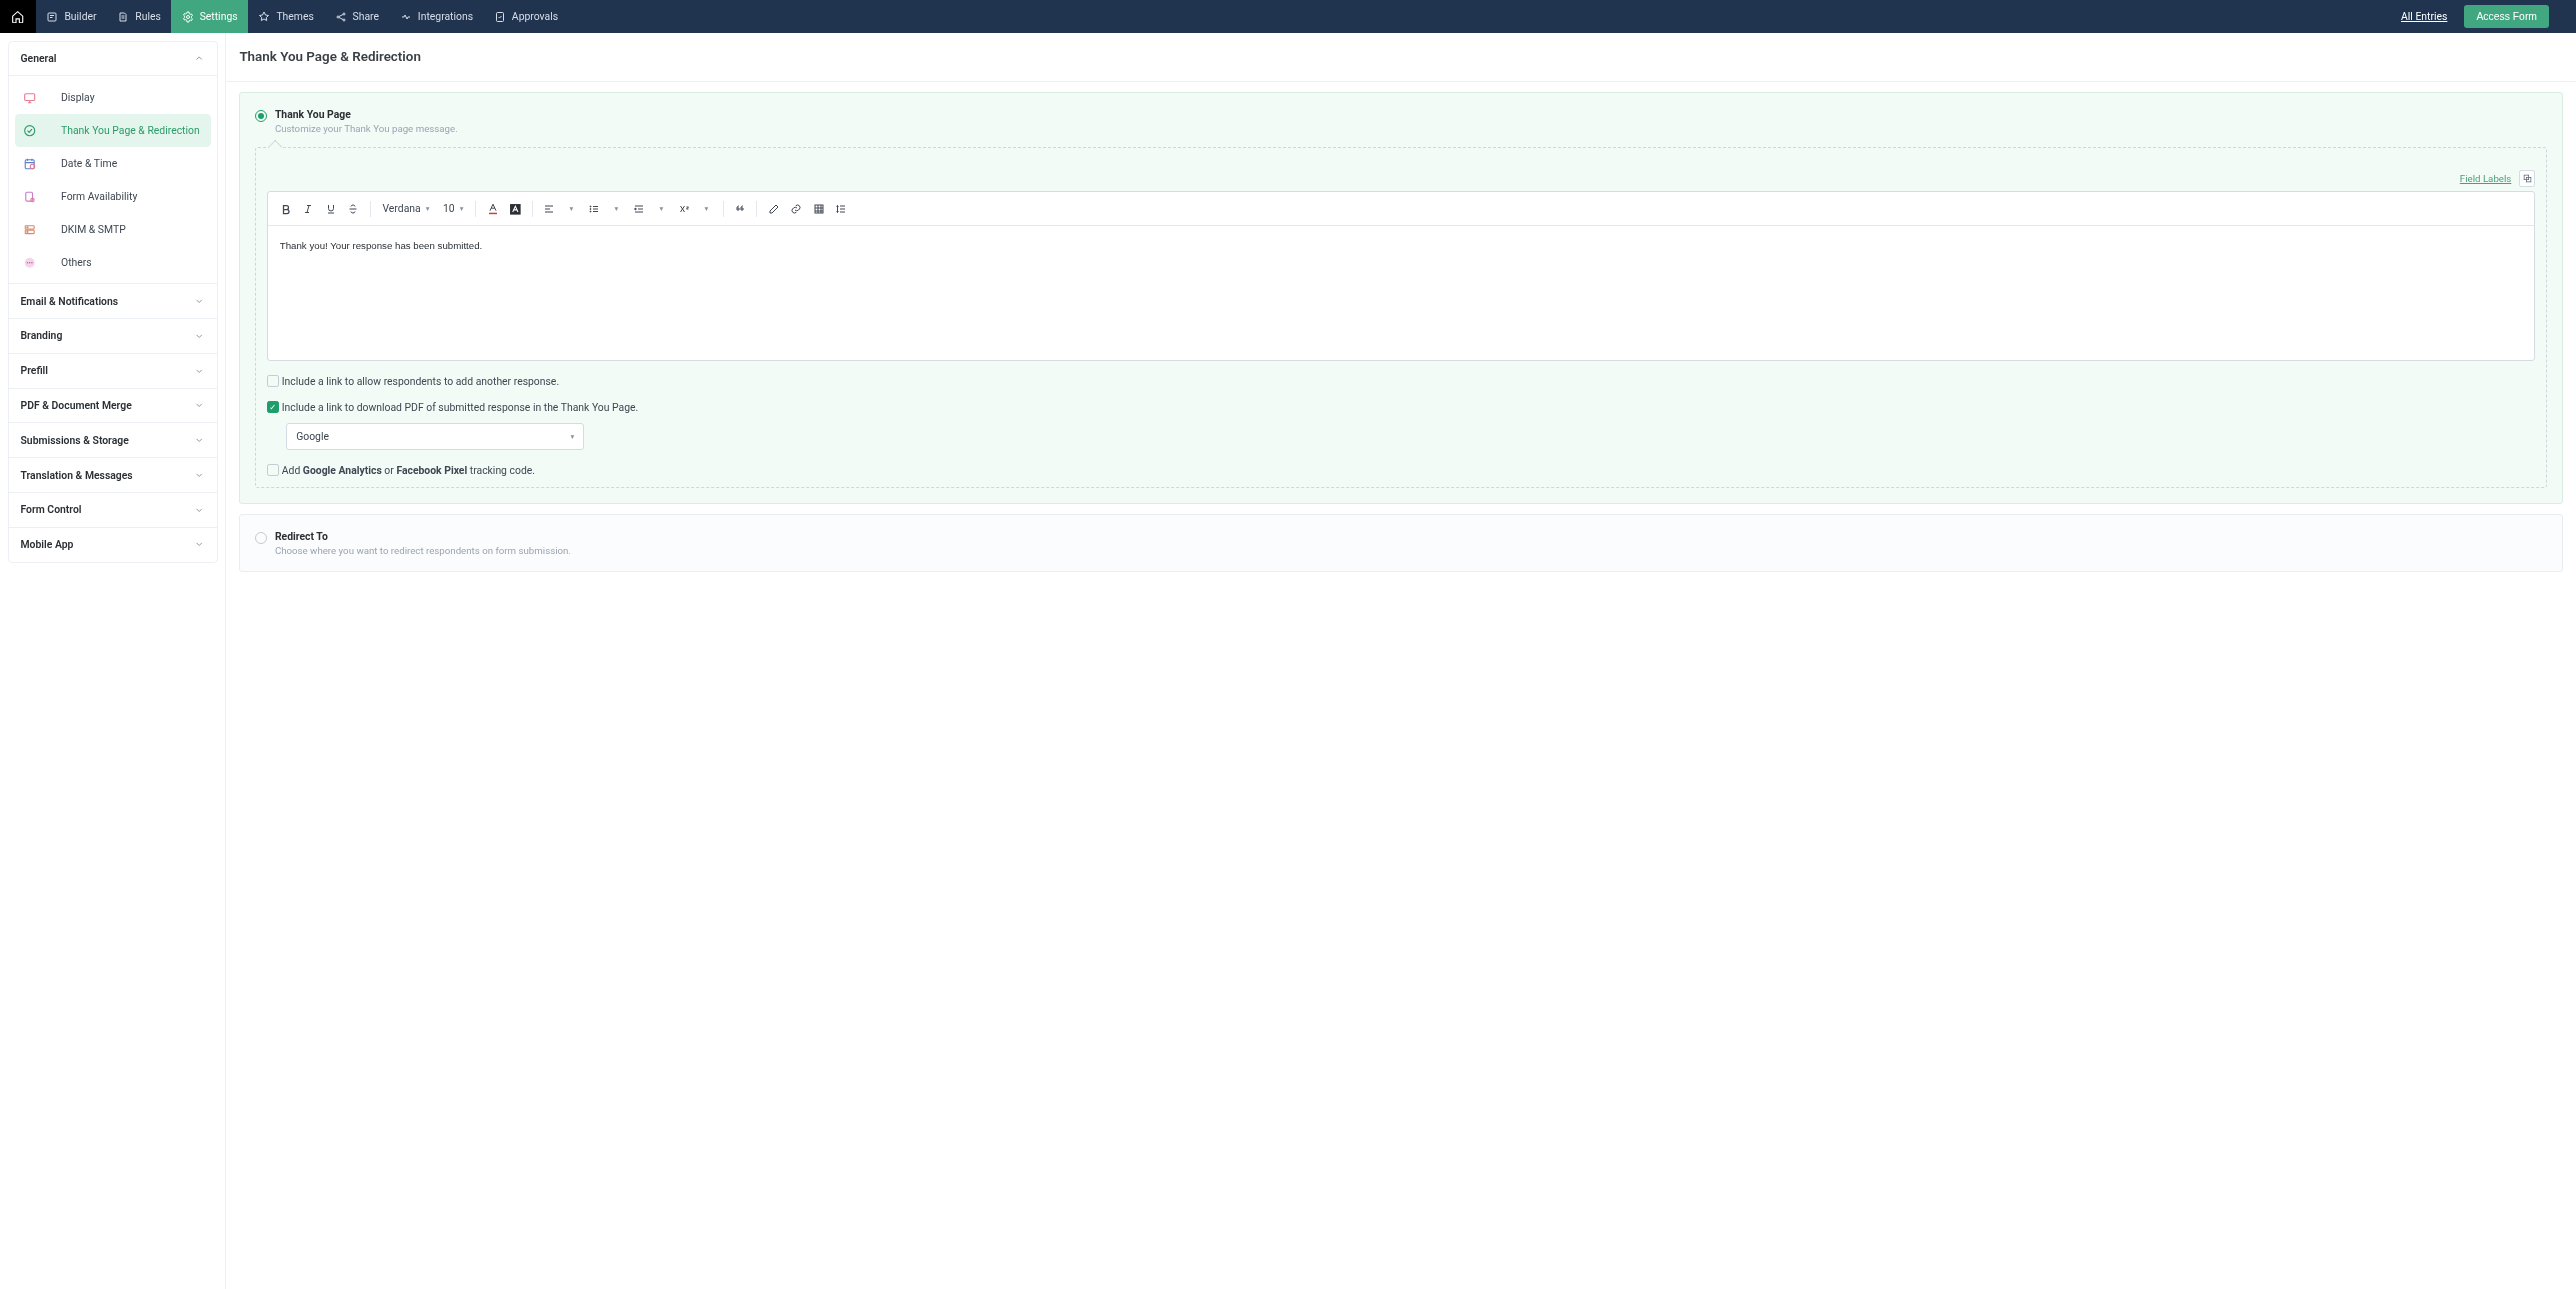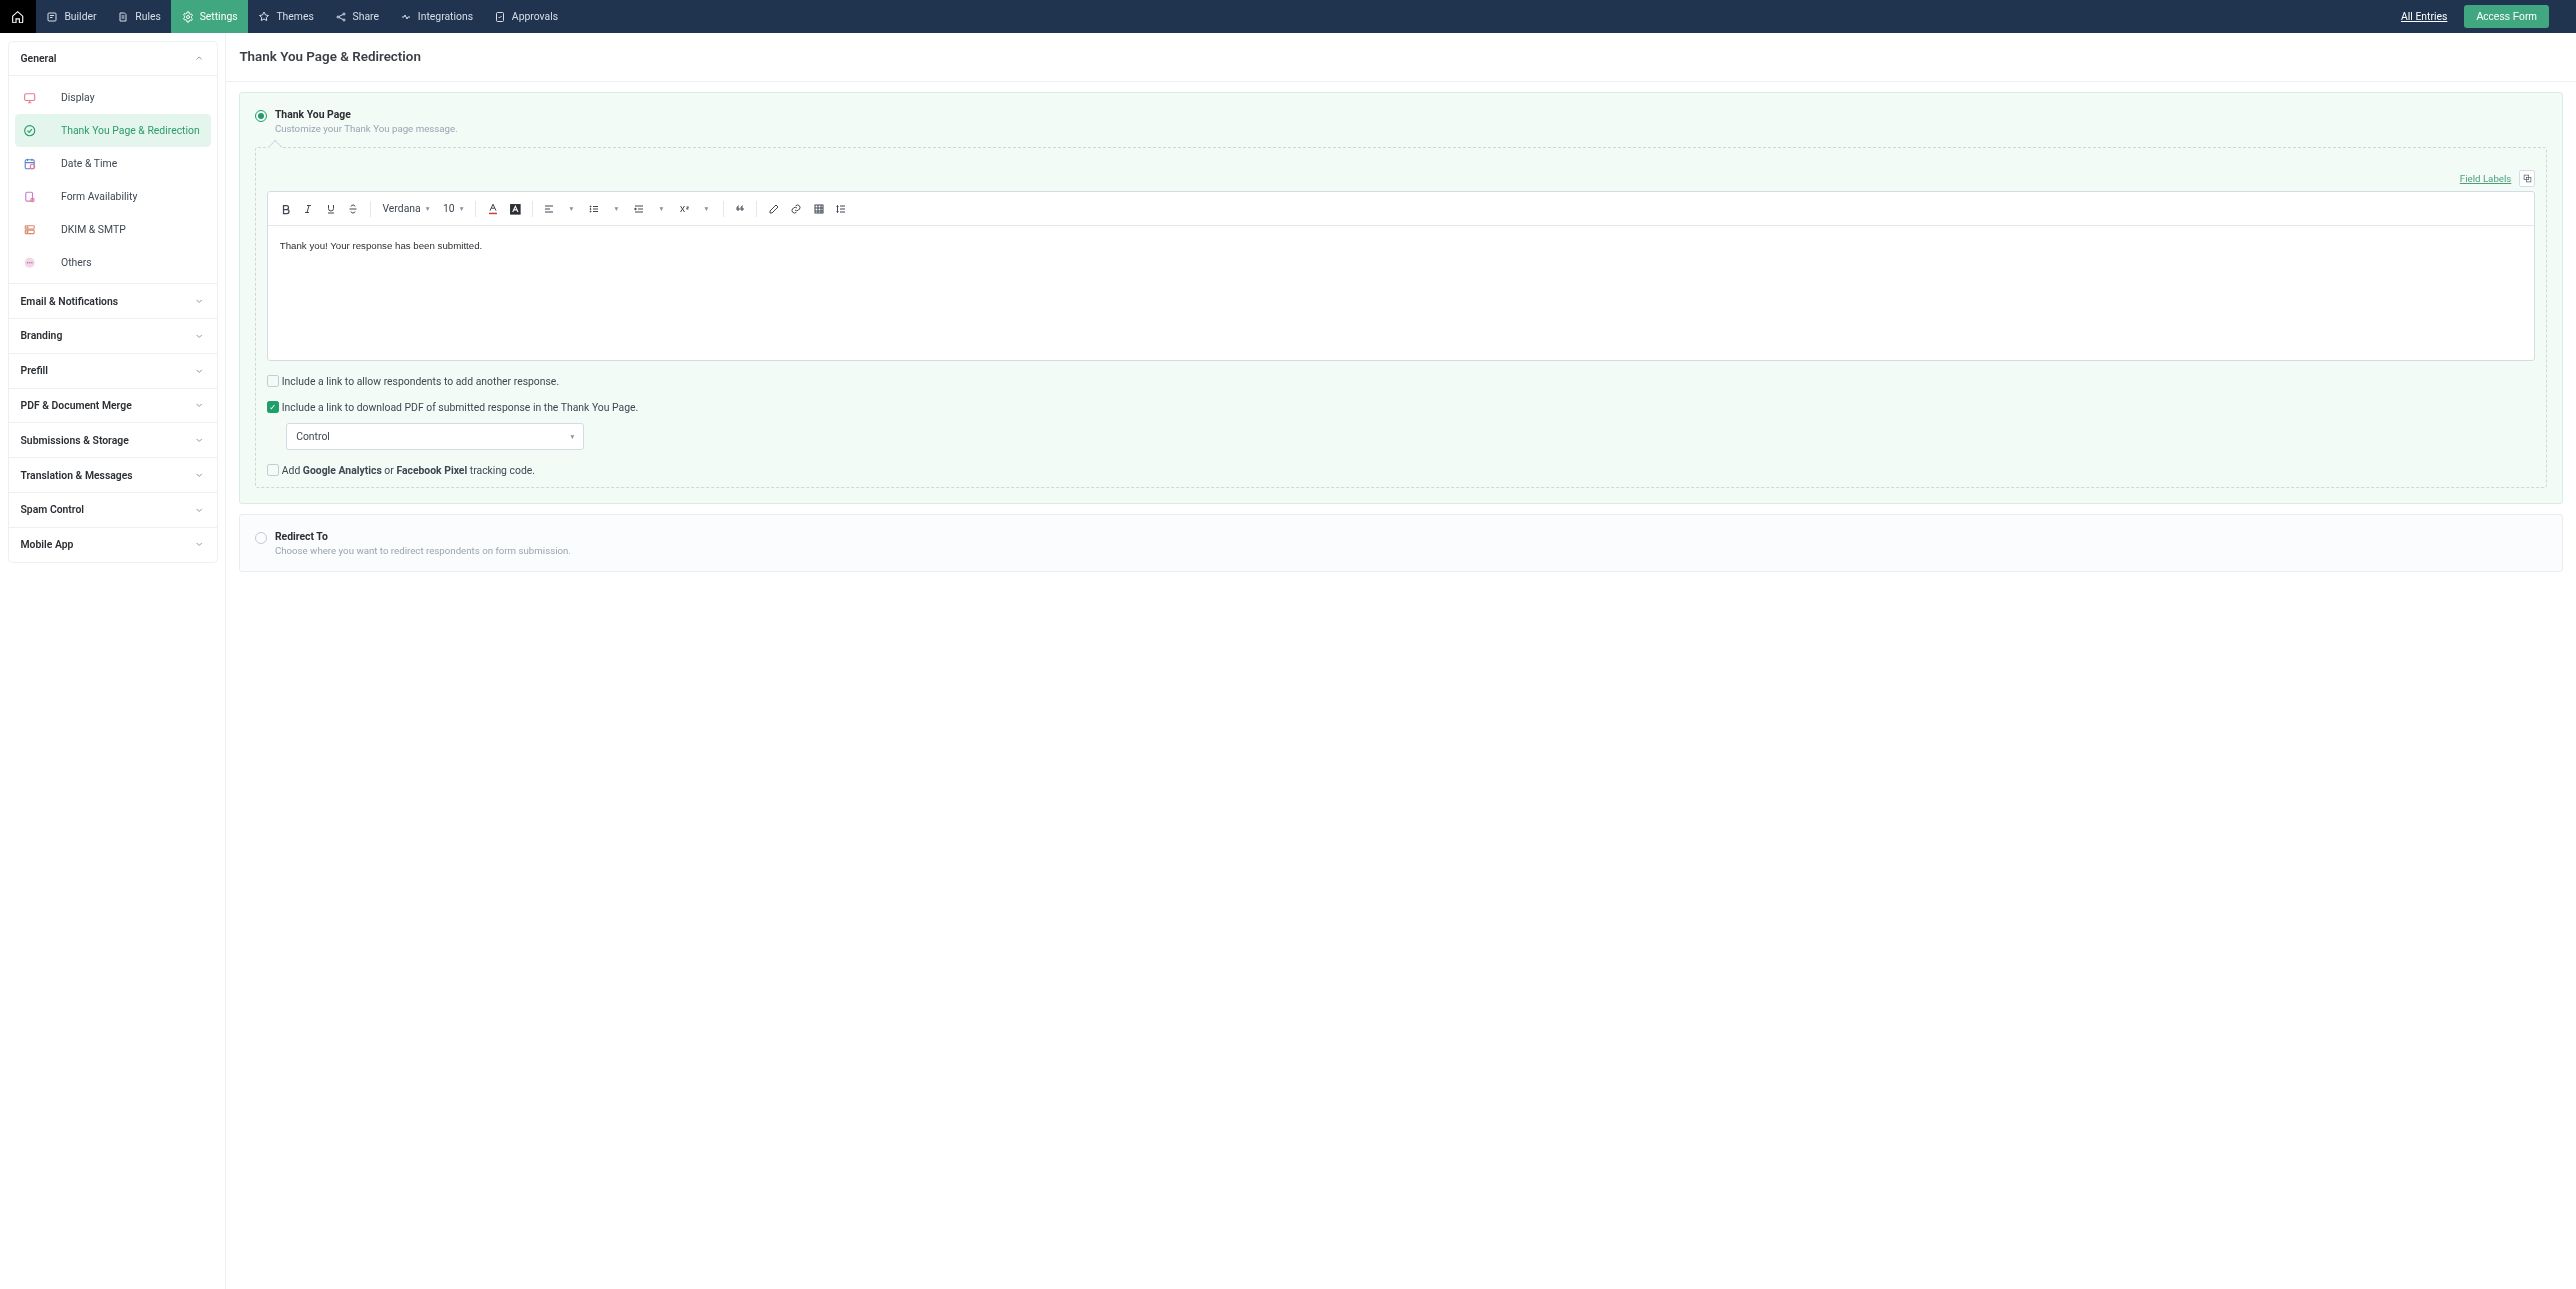--- a/index.html
+++ b/index.html
@@ -250,21 +250,21 @@
       </div>
       <div class="acc-header">
         <span>Translation &amp; Messages</span>
         <span class="chev">
             <svg width="10.4" height="10.4" viewBox="0 0 24 24" fill="none" stroke="currentColor" stroke-width="2">
               <path d="M6 9l6 6 6-6"></path>
             </svg>
           </span>
       </div>
       <div class="acc-header">
-        <span>Spam Control</span>
+        <span>Form Control</span>
         <span class="chev">
             <svg width="10.4" height="10.4" viewBox="0 0 24 24" fill="none" stroke="currentColor" stroke-width="2">
               <path d="M6 9l6 6 6-6"></path>
             </svg>
           </span>
       </div>
       <div class="acc-header" style="border-bottom:none">
         <span>Mobile App</span>
         <span class="chev">
             <svg width="10.4" height="10.4" viewBox="0 0 24 24" fill="none" stroke="currentColor" stroke-width="2">
@@ -417,21 +417,21 @@
 
           <div class="check-row">
             <span class="chk"></span>
             <span>Include a link to allow respondents to add another response.</span>
           </div>
           <div class="check-row">
             <span class="chk on">✓</span>
             <span>Include a link to download PDF of submitted response in the Thank You Page.</span>
           </div>
           <div class="select">
-            <span>Control</span>
+            <span>Google</span>
             <span class="chev">▾</span>
           </div>
           <div class="check-row">
             <span class="chk"></span>
             <span>
               <span>Add </span><b>Google Analytics</b><span> or </span><b>Facebook Pixel</b><span> tracking code.</span>
             </span>
           </div>
         </div>
       </div>

